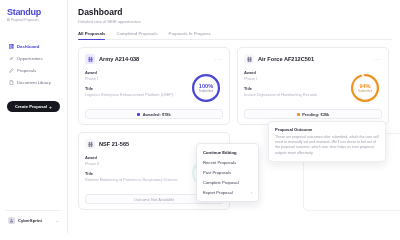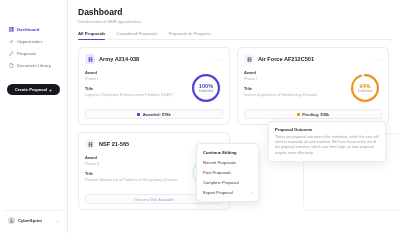--- a/index.html
+++ b/index.html
@@ -170,20 +170,24 @@
     border: 1px solid #f0f0f5; border-radius: 5px;
     background: #ffffff; z-index: 5;
   }
 </style>
 </head>
 <body>
 
 <div class="app">
 
   <aside class="sidebar">
+    <div class="logo-wrap">
+      <div class="logo-text">Standup</div>
+      <div class="logo-sub">AI Proposal Proposals</div>
+    </div>
 
     <nav class="nav">
       <div class="nav-item active">
         <span class="nav-ico">
           <svg viewBox="0 0 12 12" fill="none" stroke="#4b46d6" stroke-width="1.4">
             <rect x="1" y="1" width="4" height="4"></rect>
               <rect x="7" y="1" width="4" height="4"></rect>
             <rect x="1" y="7" width="4" height="4"></rect>
               <rect x="7" y="7" width="4" height="4"></rect>
           </svg>

